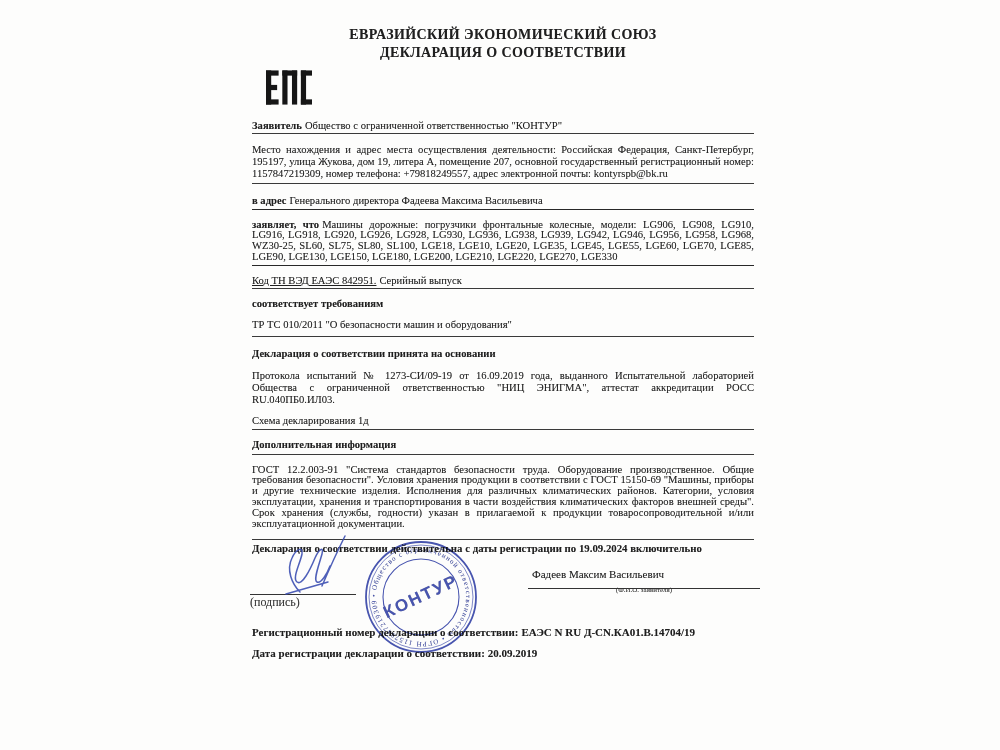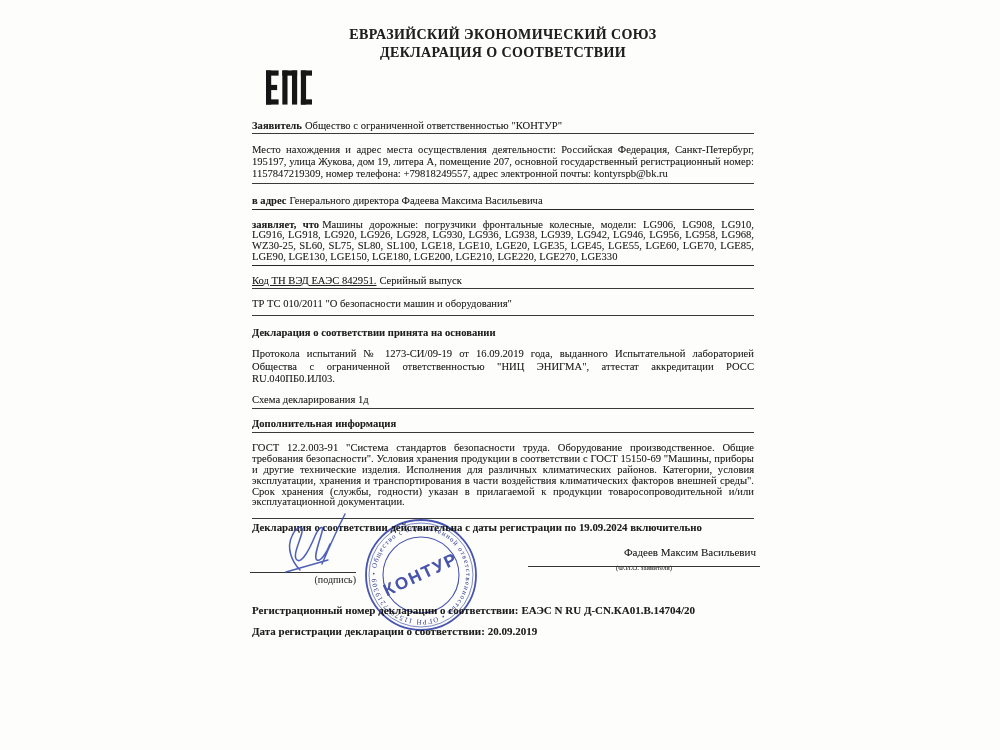--- a/index.html
+++ b/index.html
@@ -37,22 +37,22 @@
   .row-trtc{padding:1px 0 5px 0;}
   .row-basis-lbl{padding-top:3px;}
   .row-basis{padding-top:1px;}
   .row-scheme{padding:1px 0 2px 0;}
   .row-addlbl{padding:1px 0 2px 0;}
   .row-addtxt{padding:2px 0 2px 0;}
   .row-validity{padding:2px 0 1px 0;font-size:10.8px;}
   .sig-area{position:relative;height:54px;margin-top:1px;}
   .sig-svg{position:absolute;left:26px;top:-30px;width:82px;height:66px;z-index:2;}
   .sig-line{position:absolute;left:6px;top:30px;width:106px;border-top:1px solid #333;}
-  .sig-cap{position:absolute;left:6px;top:32px;width:106px;text-align:right;font-size:10px;color:#3b3b3b;}
-  .fio-name{position:absolute;left:288px;top:4px;width:224px;text-align:right;font-size:11px;}
+  .sig-cap{position:absolute;left:6px;top:32px;width:106px;text-align:left;font-size:12px;color:#3b3b3b;}
+  .fio-name{position:absolute;left:288px;top:4px;width:224px;text-align:left;font-size:11px;}
   .fio-line{position:absolute;left:284px;top:24px;width:232px;border-top:1px solid #333;}
   .fio-cap{position:absolute;left:284px;top:20px;width:232px;text-align:center;font-size:7px;color:#3b3b3b;}
   .stamp{position:absolute;left:118px;top:-26px;width:118px;height:118px;z-index:3;opacity:0.88;mix-blend-mode:multiply;}
   .row-reg{margin-top:12px;font-weight:bold;font-size:11px;line-height:13px;}
   .row-date{margin-top:9px;font-weight:bold;font-size:11px;line-height:13px;}
 </style>
 </head>
 <body>
 
 <div class="doc">
@@ -81,20 +81,21 @@
 
   <p class="row-address just rb1">Место нахождения и адрес места осуществления деятельности: Российская Федерация, Санкт-Петербург, 195197, улица Жукова, дом 19, литера А, помещение 207, основной государственный регистрационный номер: 1157847219309, номер телефона: +79818249557, адрес электронной почты: kontyrspb@bk.ru</p>
 
   <p class="row-repr rb2"><span class="lbl">в адрес</span><span>Генерального директора Фадеева Максима Васильевича</span></p>
 
   <p class="row-product just tight rb2"><span class="lbl">заявляет, что</span><span>Машины дорожные: погрузчики фронтальные колесные,  модели: LG906, LG908, LG910, LG916, LG918, LG920, LG926, LG928, LG930, LG936, LG938, LG939, LG942, LG946, LG956, LG958, LG968, WZ30-25, SL60, SL75, SL80, SL100, LGE18, LGE10, LGE20, LGE35, LGE45, LGE55, LGE60, LGE70, LGE85, LGE90, LGE130, LGE150, LGE180, LGE200, LGE210, LGE220, LGE270, LGE330</span></p>
 
 
   <p class="row-code rb1"><span class="u">Код ТН ВЭД ЕАЭС 842951.</span><span>Серийный выпуск</span></p>
 
+  <p class="row-req b">соответствует требованиям</p>
 
   <p class="row-trtc rb1">ТР ТС 010/2011 "О безопасности машин и оборудования"</p>
 
   <p class="row-basis-lbl b">Декларация о соответствии принята на основании</p>
 
   <p class="row-basis just">Протокола испытаний № 1273-СИ/09-19 от 16.09.2019 года, выданного Испытательной лабораторией Общества с ограниченной ответственностью "НИЦ ЭНИГМА", аттестат аккредитации РОСС RU.040ПБ0.ИЛ03.</p>
 
   <p class="row-scheme rb1">Схема декларирования 1д</p>
 
   <p class="row-addlbl b rb1">Дополнительная информация</p>
@@ -122,17 +123,17 @@
         <textPath href="#ringPath">• Общество с ограниченной ответственностью • ОГРН 1157847219309 • ИНН</textPath>
       </text>
       <text x="59" y="64" text-anchor="middle" font-size="17" font-weight="bold" letter-spacing="2" fill="#2e3da6" transform="rotate(-25 59 59)" font-family="Liberation Sans, sans-serif">КОНТУР</text>
     </svg>
 
     <div class="fio-name">Фадеев Максим Васильевич</div>
     <div class="fio-line"></div>
     <div class="fio-cap">(Ф.И.О. заявителя)</div>
   </div>
 
-  <p class="row-reg"><span class="lbl">Регистрационный номер декларации о соответствии:</span><span>ЕАЭС N RU Д-CN.КА01.B.14704/20</span></p>
+  <p class="row-reg"><span class="lbl">Регистрационный номер декларации о соответствии:</span><span>ЕАЭС N RU Д-CN.КА01.B.14704/19</span></p>
 
   <p class="row-date"><span class="lbl">Дата регистрации декларации о соответствии:</span><span>20.09.2019</span></p>
 
 </div>
 
 </body></html>

